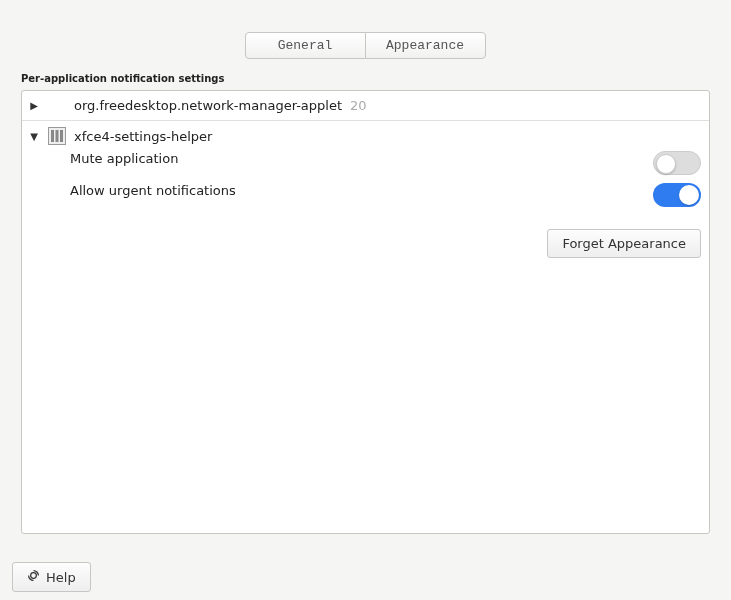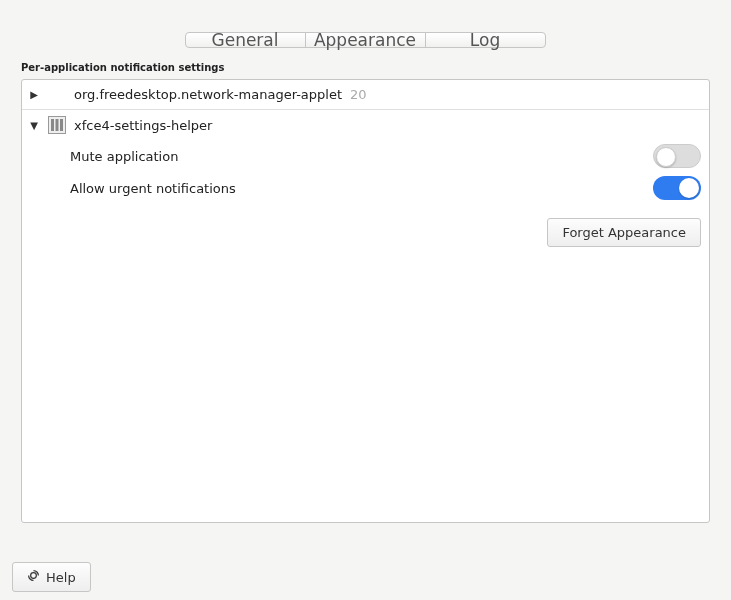--- a/index.html
+++ b/index.html
@@ -1,26 +1,27 @@
 <!DOCTYPE html>
 <html><head>
 <meta charset="utf-8">
 <style>
 * { box-sizing: border-box; margin: 0; padding: 0; font-family: "DejaVu Sans", "Liberation Sans", sans-serif; }
 body { background: #f5f5f4; width: 731px; height: 600px; position: relative; color: #333; }
 
 .tabs { display: flex; justify-content: center; padding-top: 32px; }
 .tab {
-  width: 121px; height: 16px;
+  width: 121px; height: 27px;
   background: linear-gradient(#fff, #f1f1f0);
   border: 1px solid #c6c6c5;
   margin-left: -1px;
   display: flex; align-items: center; justify-content: center;
-  font-size: 17px; color: #555;
+  font-size: 13px; color: #555;
   cursor: pointer;
+  font-family: Liberation Mono, monospace;
 }
 .tab:first-child { border-radius: 4px 0 0 4px; }
 .tab:last-child { border-radius: 0 4px 4px 0; }
 .tab.active { background: #d8d8d6; }
 
 .section-title {
   font-weight: bold; font-size: 10px; color: #222;
   padding: 14px 0 6px 21px;
 }
 
@@ -48,21 +49,21 @@
   border: 1px solid #999; background: #eee;
   display: flex; align-items: center; justify-content: center;
   font-size: 9px; color: #555;
 }
 .spacer18 { width: 18px; }
 .app-name { font-size: 13px; color: #222; }
 .count { font-size: 13px; color: #aaa; }
 
 .details { padding: 0 8px 8px 48px; }
 .opt-row {
-  display: flex; align-items: center; justify-content: space-between;
+  display: flex; justify-content: space-between;
   height: 32px;
   gap: 20px;
 }
 .opt-label { font-size: 13px; color: #222; }
 
 .toggle {
   width: 48px; height: 24px; border-radius: 12px; position: relative;
 }
 .toggle .knob {
   width: 20px; height: 20px; border-radius: 50%; background: #fff;
@@ -89,21 +90,20 @@
   display: flex; justify-content: space-between;
 }
 .help-icon svg, .close-icon svg { width: 13px; height: 13px; }
 </style>
 </head>
 <body>
 
 <div class="tabs">
   <div class="tab">General</div>
   <div class="tab">Appearance</div>
-  <div class="tab">Log</div>
 </div>
 
 <div class="section-title">Per-application notification settings</div>
 
 <div class="panel">
 
   <div class="row1">
     <span class="arrow">▶</span>
     <span class="spacer18"></span>
     <span class="app-name">org.freedesktop.network-manager-applet</span>

